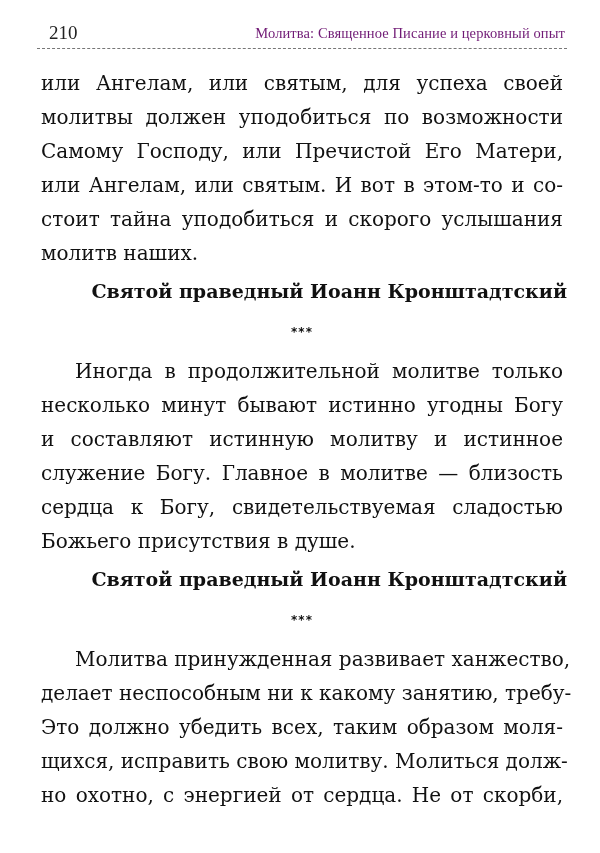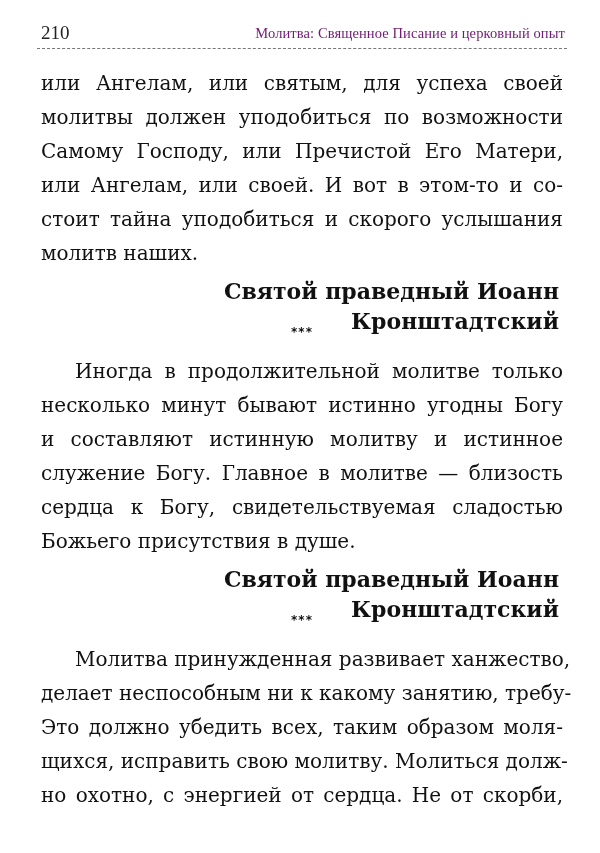--- a/index.html
+++ b/index.html
@@ -17,21 +17,21 @@
     .page-header {
       position: absolute;
       left: 37px;
       top: 22px;
       width: 530px;
       height: 26px;
       border-bottom: 1px dashed #777;
     }
     .page-number {
       position: absolute;
-      left: 4px;
+      left: 12px;
       top: 0;
       font-family: "Liberation Serif", serif;
       font-size: 19px;
       color: #222;
     }
     .running-title {
       position: absolute;
       right: 2px;
       top: 3px;
       font-family: "Liberation Serif", serif;
@@ -63,23 +63,23 @@
     }
     .line.last {
       text-align-last: left;
     }
     .line.indent {
       padding-left: 34px;
     }
     .attribution {
       font-family: "DejaVu Serif", serif;
       font-weight: bold;
-      font-size: 22px;
+      font-size: 19px;
       text-align: right;
-      margin: 6px 8px 0 0;
+      margin: 6px 0 0 0;
       height: 30px;
       line-height: 30px;
     }
     .separator {
       text-align: center;
       font-family: "DejaVu Sans", sans-serif;
       font-size: 12px;
       font-weight: bold;
       height: 36px;
       line-height: 36px;
@@ -94,21 +94,21 @@
   <span class="page-number">210</span>
   <span class="running-title">Молитва: Священное Писание и церковный опыт</span>
 </div>
 
 <div class="content">
 
   <div class="para">
     <span class="line">или Ангелам, или святым, для успеха своей</span>
     <span class="line">молитвы должен уподобиться по возможности</span>
     <span class="line">Самому Господу, или Пречистой Его Матери,</span>
-    <span class="line">или Ангелам, или своей. И вот в этом-то и со-</span>
+    <span class="line">или Ангелам, или святым. И вот в этом-то и со-</span>
     <span class="line">стоит тайна уподобиться и скорого услышания</span>
     <span class="line last">молитв наших.</span>
   </div>
   <div class="attribution">Святой праведный Иоанн Кронштадтский</div>
 
   <div class="separator">***</div>
 
   <div class="para">
     <span class="line indent">Иногда в продолжительной молитве только</span>
     <span class="line">несколько минут бывают истинно угодны Богу</span>

